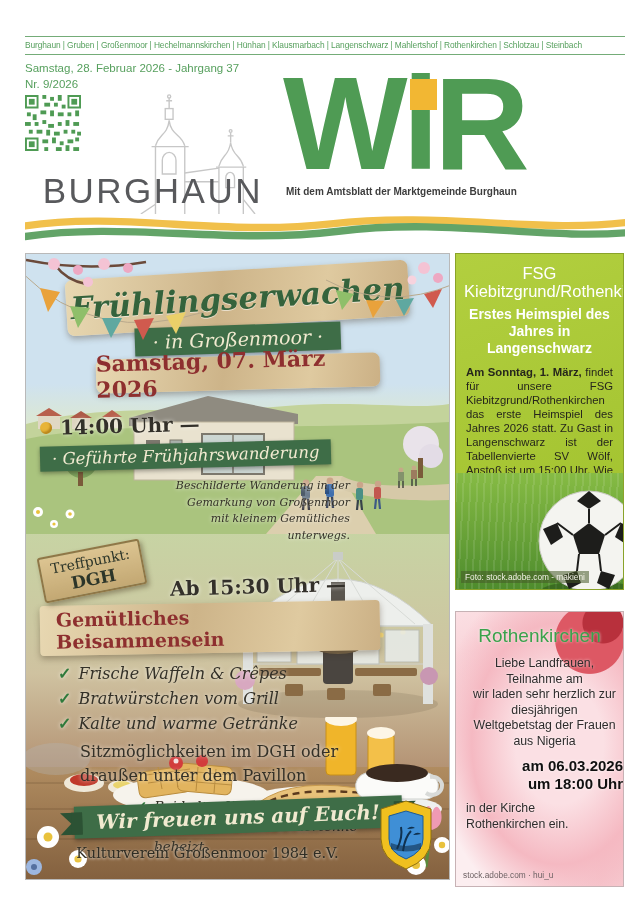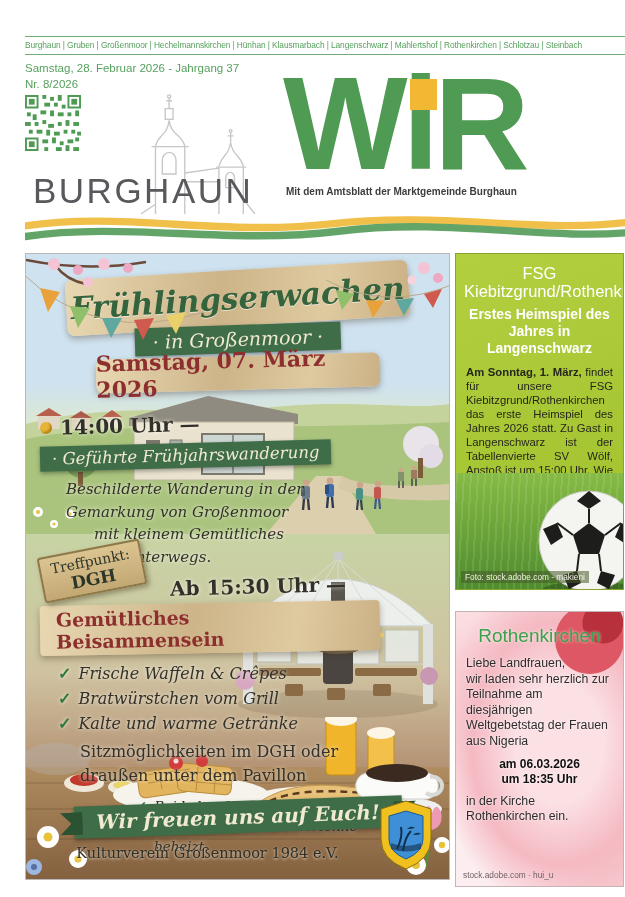--- a/index.html
+++ b/index.html
@@ -9,21 +9,21 @@
   
   .towns-bar{position:absolute;left:25px;right:25px;top:36px;
     border-top:1px solid #74ac78;border-bottom:1px solid #74ac78;
     padding:3px 0 4px;color:#57a05e;font-size:8.4px;letter-spacing:-.1px;
     white-space:nowrap;overflow:hidden;}
   .date-block{position:absolute;left:25px;top:61px;color:#57a05e;
     font-size:11.5px;line-height:1.35;}
 
   .qr{position:absolute;left:25px;top:95px;width:56px;height:56px;}
   .church{position:absolute;left:86px;top:92px;width:178px;height:122px;}
-  .municipality{position:absolute;left:33px;top:171px;width:230px;text-align:left;
+  .municipality{position:absolute;left:33px;top:171px;width:230px;text-align:right;
     font-size:35px;letter-spacing:2.5px;color:#58595c;font-weight:400;}
 
   .wir{position:absolute;left:283px;top:58px;font-size:132px;line-height:1;
     font-weight:700;color:#4f9b54;letter-spacing:-5px;white-space:nowrap;}
   .wir .i-wrap{position:relative;display:inline-block;}
   .wir .i-dot{position:absolute;left:7px;top:21px;width:27px;height:31px;
     background:#f2b733;}
   .tagline{position:absolute;left:286px;top:186px;font-size:10px;font-weight:700;
     color:#3d3d3d;white-space:nowrap;}
   .waves{position:absolute;left:25px;right:25px;top:208px;height:38px;}
@@ -47,22 +47,22 @@
     width:284px;height:34px;display:flex;align-items:center;justify-content:center;}
   .date-plank span{font-size:22px;font-weight:700;color:#8e2f2f;}
 
   .sec{position:absolute;z-index:5;}
   .sec1{left:14px;top:158px;width:310px;}
   .time-row{display:flex;align-items:center;gap:8px;font-size:20px;font-weight:700;
     color:#33302a;text-shadow:0 0 4px rgba(255,255,250,.8);transform:rotate(-1.5deg);}
   .dot{width:12px;height:12px;border-radius:50%;background:#e8b437;box-shadow:inset -2px -2px 2px rgba(140,90,0,.5);}
   .sec-ribbon{display:inline-block;margin-top:7px;padding:3px 12px;font-size:16.5px;
     font-style:italic;transform:rotate(-1.5deg);}
-  .walk-lines{margin:10px 0 0 26px;font-size:15px;font-style:italic;line-height:1.5;
-    text-shadow:0 0 4px rgba(255,255,250,.85);}
+  .walk-lines{margin:10px 0 0 26px;font-size:11px;font-style:italic;line-height:1.5;
+    text-shadow:0 0 4px rgba(255,255,250,.85);text-align:right;}
   .walk-lines .l3{margin-left:28px;} .walk-lines .l4{margin-left:60px;}
 
   .sign{position:absolute;left:14px;top:294px;z-index:6;transform:rotate(-11deg);
     background:linear-gradient(#dcc491,#c3a873);border:2px solid #8f7747;border-radius:3px;
     padding:3px 10px;text-align:center;box-shadow:2px 3px 5px rgba(60,40,20,.4);}
   .sign .s1{font-size:14px;color:#2c3529;}
   .sign .s2{font-size:17px;font-weight:700;color:#2c3529;}
 
   .sec2{left:14px;top:320px;width:340px;}
   .time2{margin-left:130px;}
@@ -116,38 +116,38 @@
       radial-gradient(circle at 88% 4%, #b8303c 0 20px, rgba(184,48,60,0) 21px),
       radial-gradient(circle at 80% 10%, #dd5864 0 34px, rgba(221,88,100,0) 35px),
       radial-gradient(ellipse at 62% 48%, #fbe0e4 0 30%, #f5b9c2 60%, rgba(240,162,174,0) 85%),
       radial-gradient(ellipse at 20% 85%, #fceef0 0 25%, rgba(252,238,240,0) 60%),
       linear-gradient(160deg,#fbdfe3,#f3b3bd 60%,#f6c9cf);}
   .prayer-title{margin:13px 6px 0;text-align:center;color:#3aa24b;font-size:19px;
     text-shadow:0 0 3px rgba(255,255,255,.8);}
   .prayer-headline{margin:9px 6px 0;text-align:center;color:#141414;font-size:17.5px;
     font-weight:700;text-shadow:0 0 3px rgba(255,255,255,.8);}
   .prayer-body{margin:9px 0 0 10px;font-size:12.3px;line-height:1.27;
-    text-shadow:0 0 3px rgba(255,255,255,.85);}
-  .prayer-date{margin:7px 0 0;text-align:center;font-size:12px;font-weight:700;
+    text-shadow:0 0 3px rgba(255,255,255,.85);text-align:center;}
+  .prayer-date{margin:7px 0 0;text-align:right;font-size:15px;font-weight:700;
     line-height:1.25;color:#101010;text-shadow:0 0 3px rgba(255,255,255,.9);}
   .prayer-closing{margin:7px 12px 0 10px;font-size:12.3px;line-height:1.27;
     text-shadow:0 0 3px rgba(255,255,255,.85);}
   .prayer-credit{position:absolute;left:7px;bottom:6px;color:#6e6264;font-size:8.3px;}
 </style>
 </head>
 <body>
 
 <div class="page">
 
   <div class="towns-bar">
     <span>Burghaun | Gruben | Großenmoor | Hechelmannskirchen | Hünhan | Klausmarbach | Langenschwarz | Mahlertshof | Rothenkirchen | Schlotzau | Steinbach</span>
   </div>
   <div class="date-block">
     <div>Samstag, 28. Februar 2026 - Jahrgang 37</div>
-    <div>Nr. 8/2026</div>
+    <div>Nr. 9/2026</div>
   </div>
 
   <svg class="qr" viewBox="0 0 29 29">
     <g fill="#4f9b54">
       <path d="M0,0h7v7h-7z M1,1v5h5v-5z" fill-rule="evenodd"></path>
         <rect x="2" y="2" width="3" height="3"></rect>
       <path d="M22,0h7v7h-7z M23,1v5h5v-5z" fill-rule="evenodd"></path>
         <rect x="24" y="2" width="3" height="3"></rect>
       <path d="M0,22h7v7h-7z M1,23v5h5v-5z" fill-rule="evenodd"></path>
         <rect x="2" y="24" width="3" height="3"></rect>
@@ -513,29 +513,29 @@
         <path d="M60,26 L60,40 M28,40 L44,52 M92,40 L76,52 M50,71 L48,88 M70,71 L72,88" stroke="#1d1d1b" stroke-width="2" fill="none"></path>
       </svg>
       <span class="fsg-credit">Foto: stock.adobe.com - makieni</span>
     </div>
   </aside>
 
   <aside class="prayer-box">
     <div class="prayer-title">Rothenkirchen</div>
     <div class="prayer-body">
       <div>Liebe Landfrauen,</div>
+      <div>Teilnahme am</div>
       <div>wir laden sehr herzlich zur</div>
-      <div>Teilnahme am</div>
       <div>diesjährigen</div>
       <div>Weltgebetstag der Frauen</div>
       <div>aus Nigeria</div>
     </div>
     <div class="prayer-date">
       <div>am 06.03.2026</div>
-      <div>um 18:35 Uhr</div>
+      <div>um 18:00 Uhr</div>
     </div>
     <div class="prayer-closing">
       <div>in der Kirche</div>
       <div>Rothenkirchen ein.</div>
     </div>
     <span class="prayer-credit">stock.adobe.com · hui_u</span>
   </aside>
 
 </div>
 

